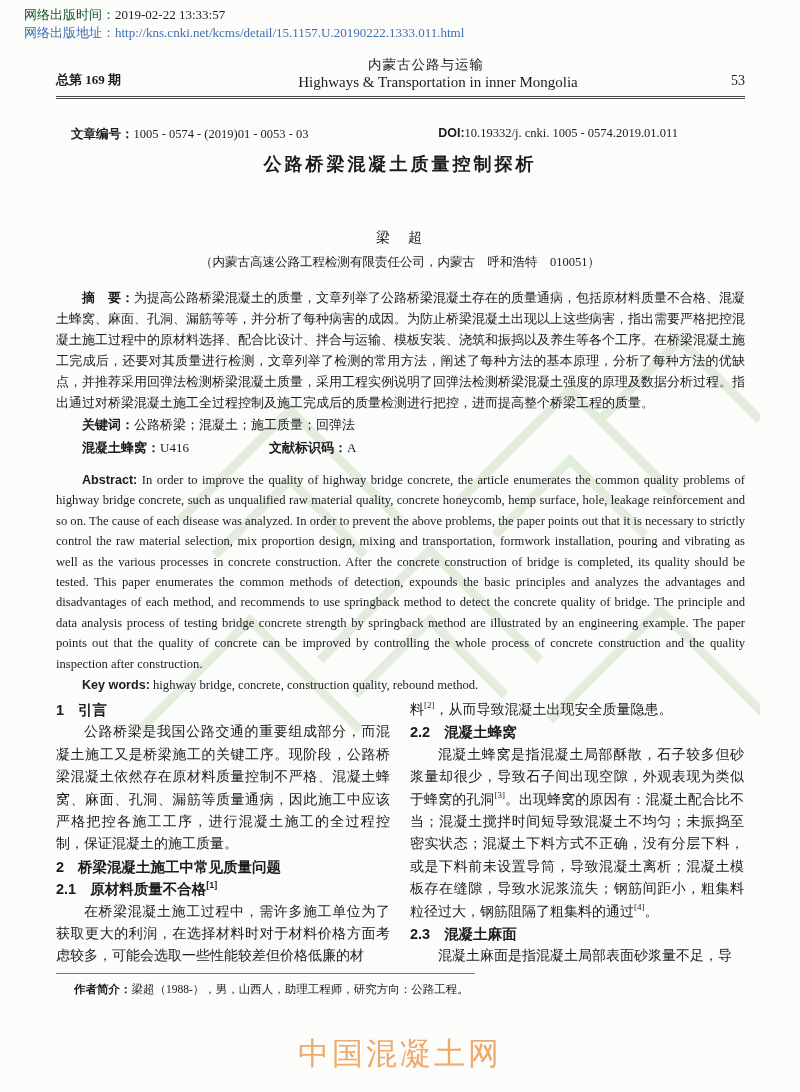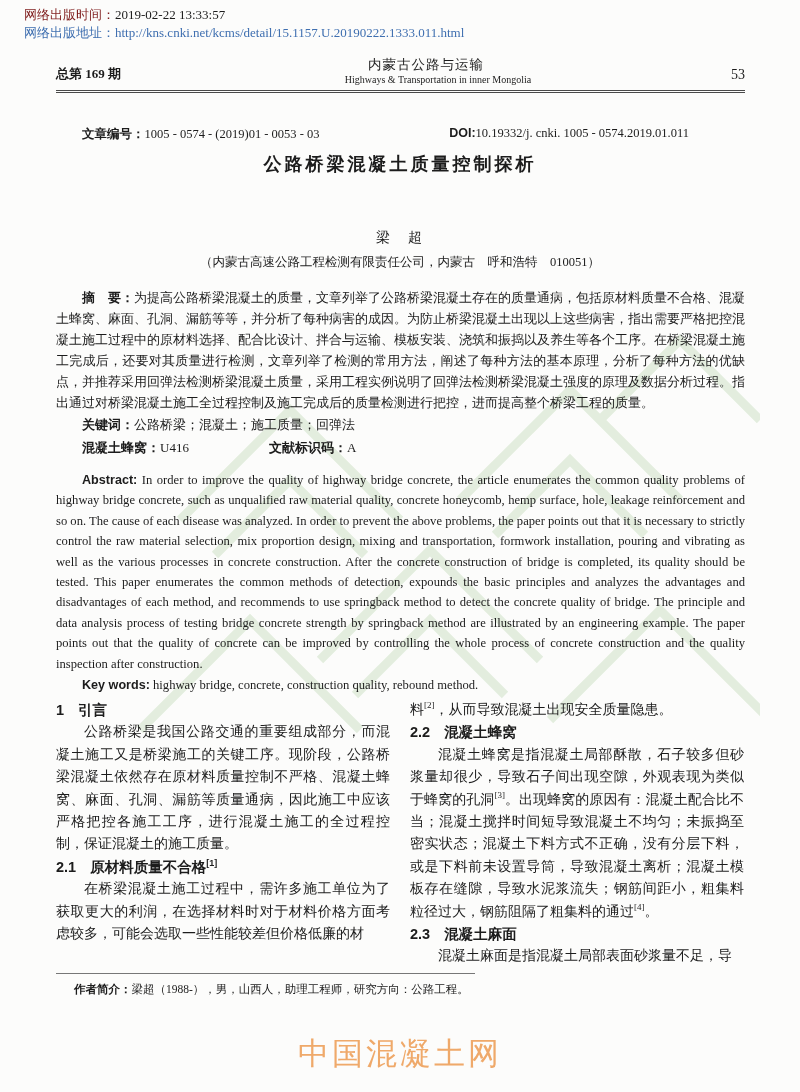--- a/index.html
+++ b/index.html
@@ -11,38 +11,38 @@
     font-family:"Liberation Serif", serif;
     overflow:hidden;
   }
   .layer { position:absolute; }
 
   
   .wm-green { position:absolute; left:120px; top:300px; z-index:0; pointer-events:none; }
 
   
   .pubinfo { top:6px; left:24px; z-index:2; font-size:13px; line-height:18px; }
-  .pubinfo .lbl { color:#7f1d1d; }
+  .pubinfo .lbl { color:#14532d; }
   .pubinfo .url-row, .pubinfo .url-row a { color:#3f6fb0; text-decoration:none; }
 
   
   .jheader {
     top:56px; left:56px; width:689px; z-index:2;
     display:flex; align-items:flex-end; justify-content:space-between;
     border-bottom:3px double #4a4a4a; padding-bottom:5px;
   }
   .jheader .issue { font-size:13px; padding-bottom:2px;font-weight:bold; }
   .jheader .jcenter { text-align:center; }
   .jheader .jcn { font-size:13.5px; letter-spacing:1px; }
-  .jheader .jen { font-size:10px;margin-left:24px; }
+  .jheader .jen { font-size:15px;margin-left:24px; }
   .jheader .pageno { font-size:14px; padding-bottom:2px; }
 
   
   .metarow {
-    top:126px; left:52px; width:689px; z-index:2;
+    top:126px; left:41px; width:689px; z-index:2;
     display:flex; justify-content:space-between;
     font-size:12.5px; padding-left:30px; padding-right:52px;
   }
   .metarow b { font-family:"Liberation Sans", sans-serif; font-weight:bold; }
 
   
   .title {
     top:152px; left:0; width:800px; z-index:2; text-align:center;
     font-family:"Liberation Sans", sans-serif;
     font-size:18px; font-weight:bold; letter-spacing:3px;
@@ -151,20 +151,21 @@
   </p>
   <p class="kwen">
     <span class="lbl">Key words:</span> <span>highway bridge, concrete, construction quality, rebound method.</span>
   </p>
 </div>
 
 <div class="layer bodycols">
   <div class="col" id="col-left">
       <div class="bh1"><span class="hnum">1</span><span>引言</span></div>
       <p class="bp">公路桥梁是我国公路交通的重要组成部分，而混凝土施工又是桥梁施工的关键工序。现阶段，公路桥梁混凝土依然存在原材料质量控制不严格、混凝土蜂窝、麻面、孔洞、漏筋等质量通病，因此施工中应该严格把控各施工工序，进行混凝土施工的全过程控制，保证混凝土的施工质量。</p>
+      <div class="bh1"><span class="hnum">2</span><span>桥梁混凝土施工中常见质量问题</span></div>
       <div class="bh2"><span class="hnum">2.1</span><span>原材料质量不合格</span><sup>[1]</sup></div>
       <p class="bp">在桥梁混凝土施工过程中，需许多施工单位为了获取更大的利润，在选择材料时对于材料价格方面考虑较多，可能会选取一些性能较差但价格低廉的材</p>
     </div>
   <div class="col" id="col-right">
       <p class="bp noindent">料<sup>[2]</sup>，从而导致混凝土出现安全质量隐患。</p>
       <div class="bh2"><span class="hnum">2.2</span><span>混凝土蜂窝</span></div>
       <p class="bp">混凝土蜂窝是指混凝土局部酥散，石子较多但砂浆量却很少，导致石子间出现空隙，外观表现为类似于蜂窝的孔洞<sup>[3]</sup>。出现蜂窝的原因有：混凝土配合比不当；混凝土搅拌时间短导致混凝土不均匀；未振捣至密实状态；混凝土下料方式不正确，没有分层下料，或是下料前未设置导筒，导致混凝土离析；混凝土模板存在缝隙，导致水泥浆流失；钢筋间距小，粗集料粒径过大，钢筋阻隔了粗集料的通过<sup>[4]</sup>。</p>
       <div class="bh2"><span class="hnum">2.3</span><span>混凝土麻面</span></div>
       <p class="bp">混凝土麻面是指混凝土局部表面砂浆量不足，导</p>
     </div>

